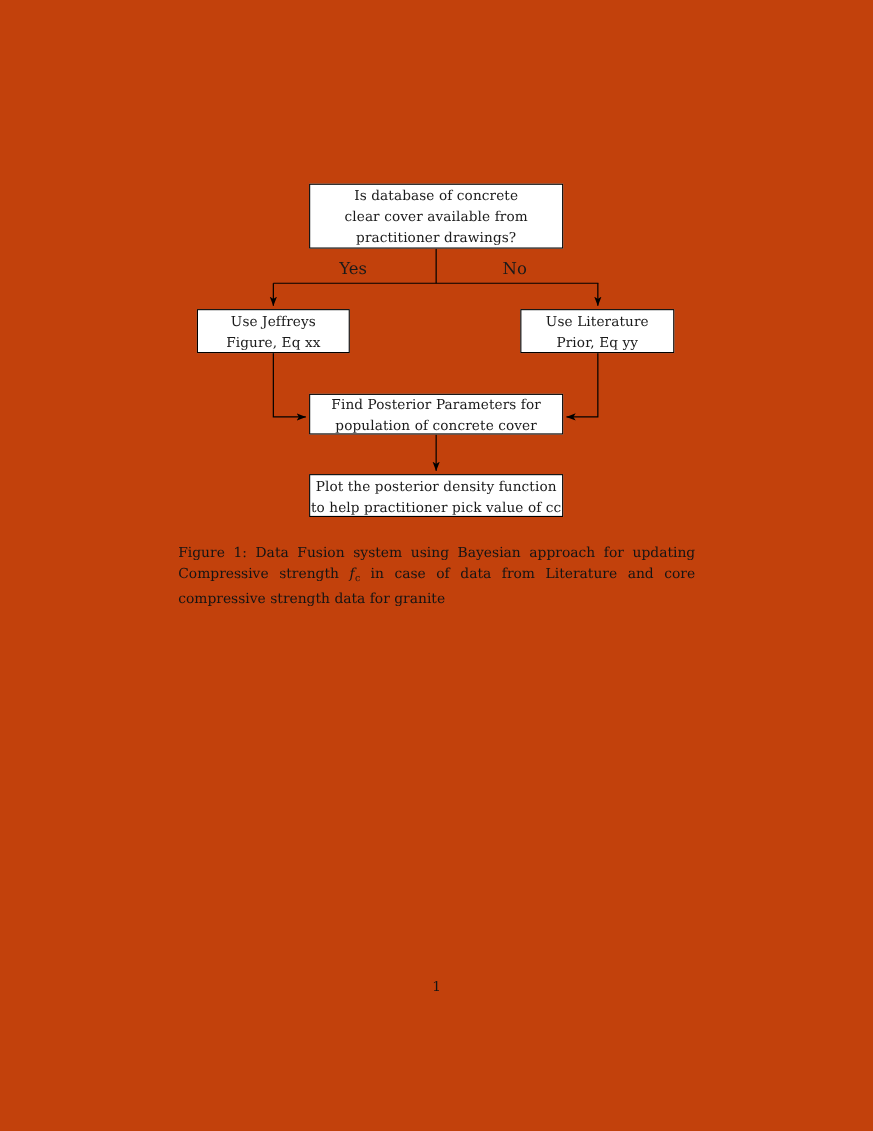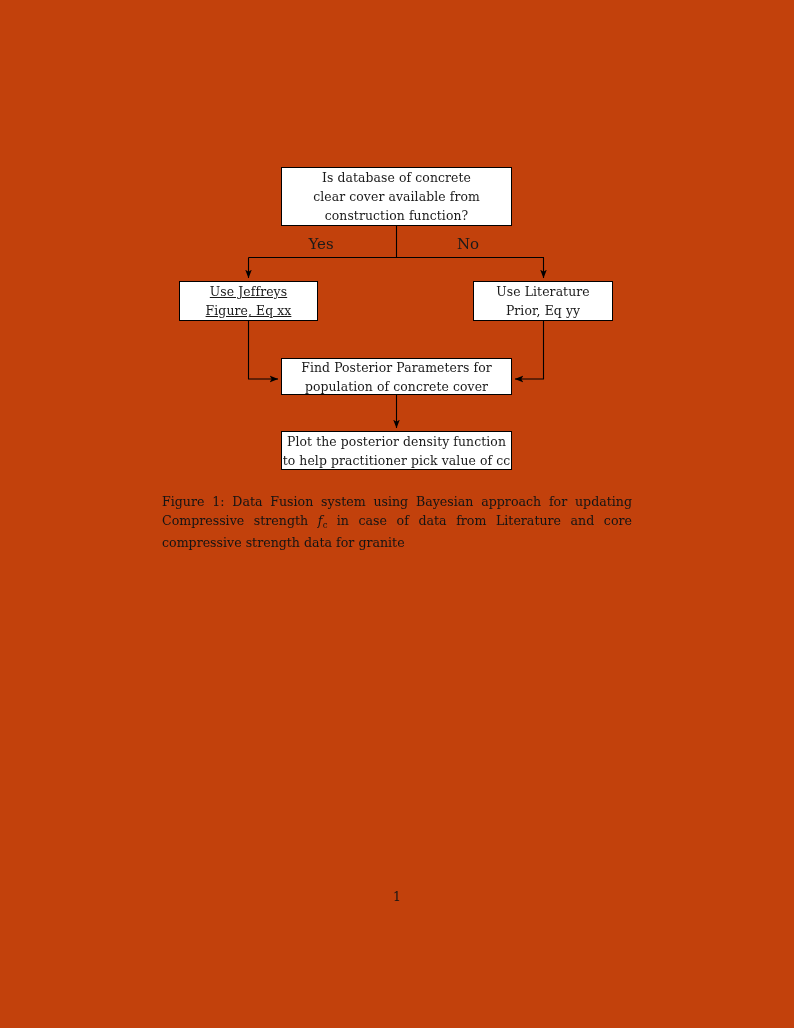--- a/index.html
+++ b/index.html
@@ -49,21 +49,21 @@
     font-family: "DejaVu Serif", "Liberation Serif", serif;
     font-size: 12.4px;
     line-height: 19px;
     color: #1a1a1a;
     text-align: center;
     letter-spacing: .1px;
   }
   .nodebox .ln { display: block; white-space: nowrap; }
 
   #node-decision { left: 281px; top: 167px; width: 231px; height: 59px; }
-  #node-jeffreys  { left: 179px; top: 281px; width: 139px; height: 40px; text-decoration: underline; }
+  #node-jeffreys  { left: 179px; top: 281px; width: 139px; height: 40px; }
   #node-conjugate { left: 473px; top: 281px; width: 140px; height: 40px; }
   #node-posterior { left: 281px; top: 358px; width: 231px; height: 37px; }
   #node-plot      { left: 281px; top: 431px; width: 231px; height: 39px; }
 
   .edge-label {
     position: absolute;
     font-family: "DejaVu Serif", "Liberation Serif", serif;
     font-size: 15px;
     color: #1a1a1a;
     text-align: center;
@@ -134,21 +134,21 @@
       <path d="M248.5,321 L248.5,379 L278,379" stroke="#000000" stroke-width="1.1" fill="none" marker-end="url(#arrowhead)"></path>
 
       <path d="M543.5,321 L543.5,379 L515,379" stroke="#000000" stroke-width="1.1" fill="none" marker-end="url(#arrowhead)"></path>
 
       <path d="M396.5,395 L396.5,428" stroke="#000000" stroke-width="1.1" fill="none" marker-end="url(#arrowhead)"></path>
     </svg>
 
     <div class="nodebox" id="node-decision">
       <span class="ln">Is database of concrete</span>
       <span class="ln">clear cover available from</span>
-      <span class="ln">construction function?</span>
+      <span class="ln">practitioner drawings?</span>
     </div>
 
     <div class="edge-label" id="label-yes">Yes</div>
     <div class="edge-label" id="label-no">No</div>
 
     <div class="nodebox" id="node-jeffreys">
       <span class="ln">Use Jeffreys</span>
       <span class="ln">Figure, Eq xx</span>
     </div>
 

